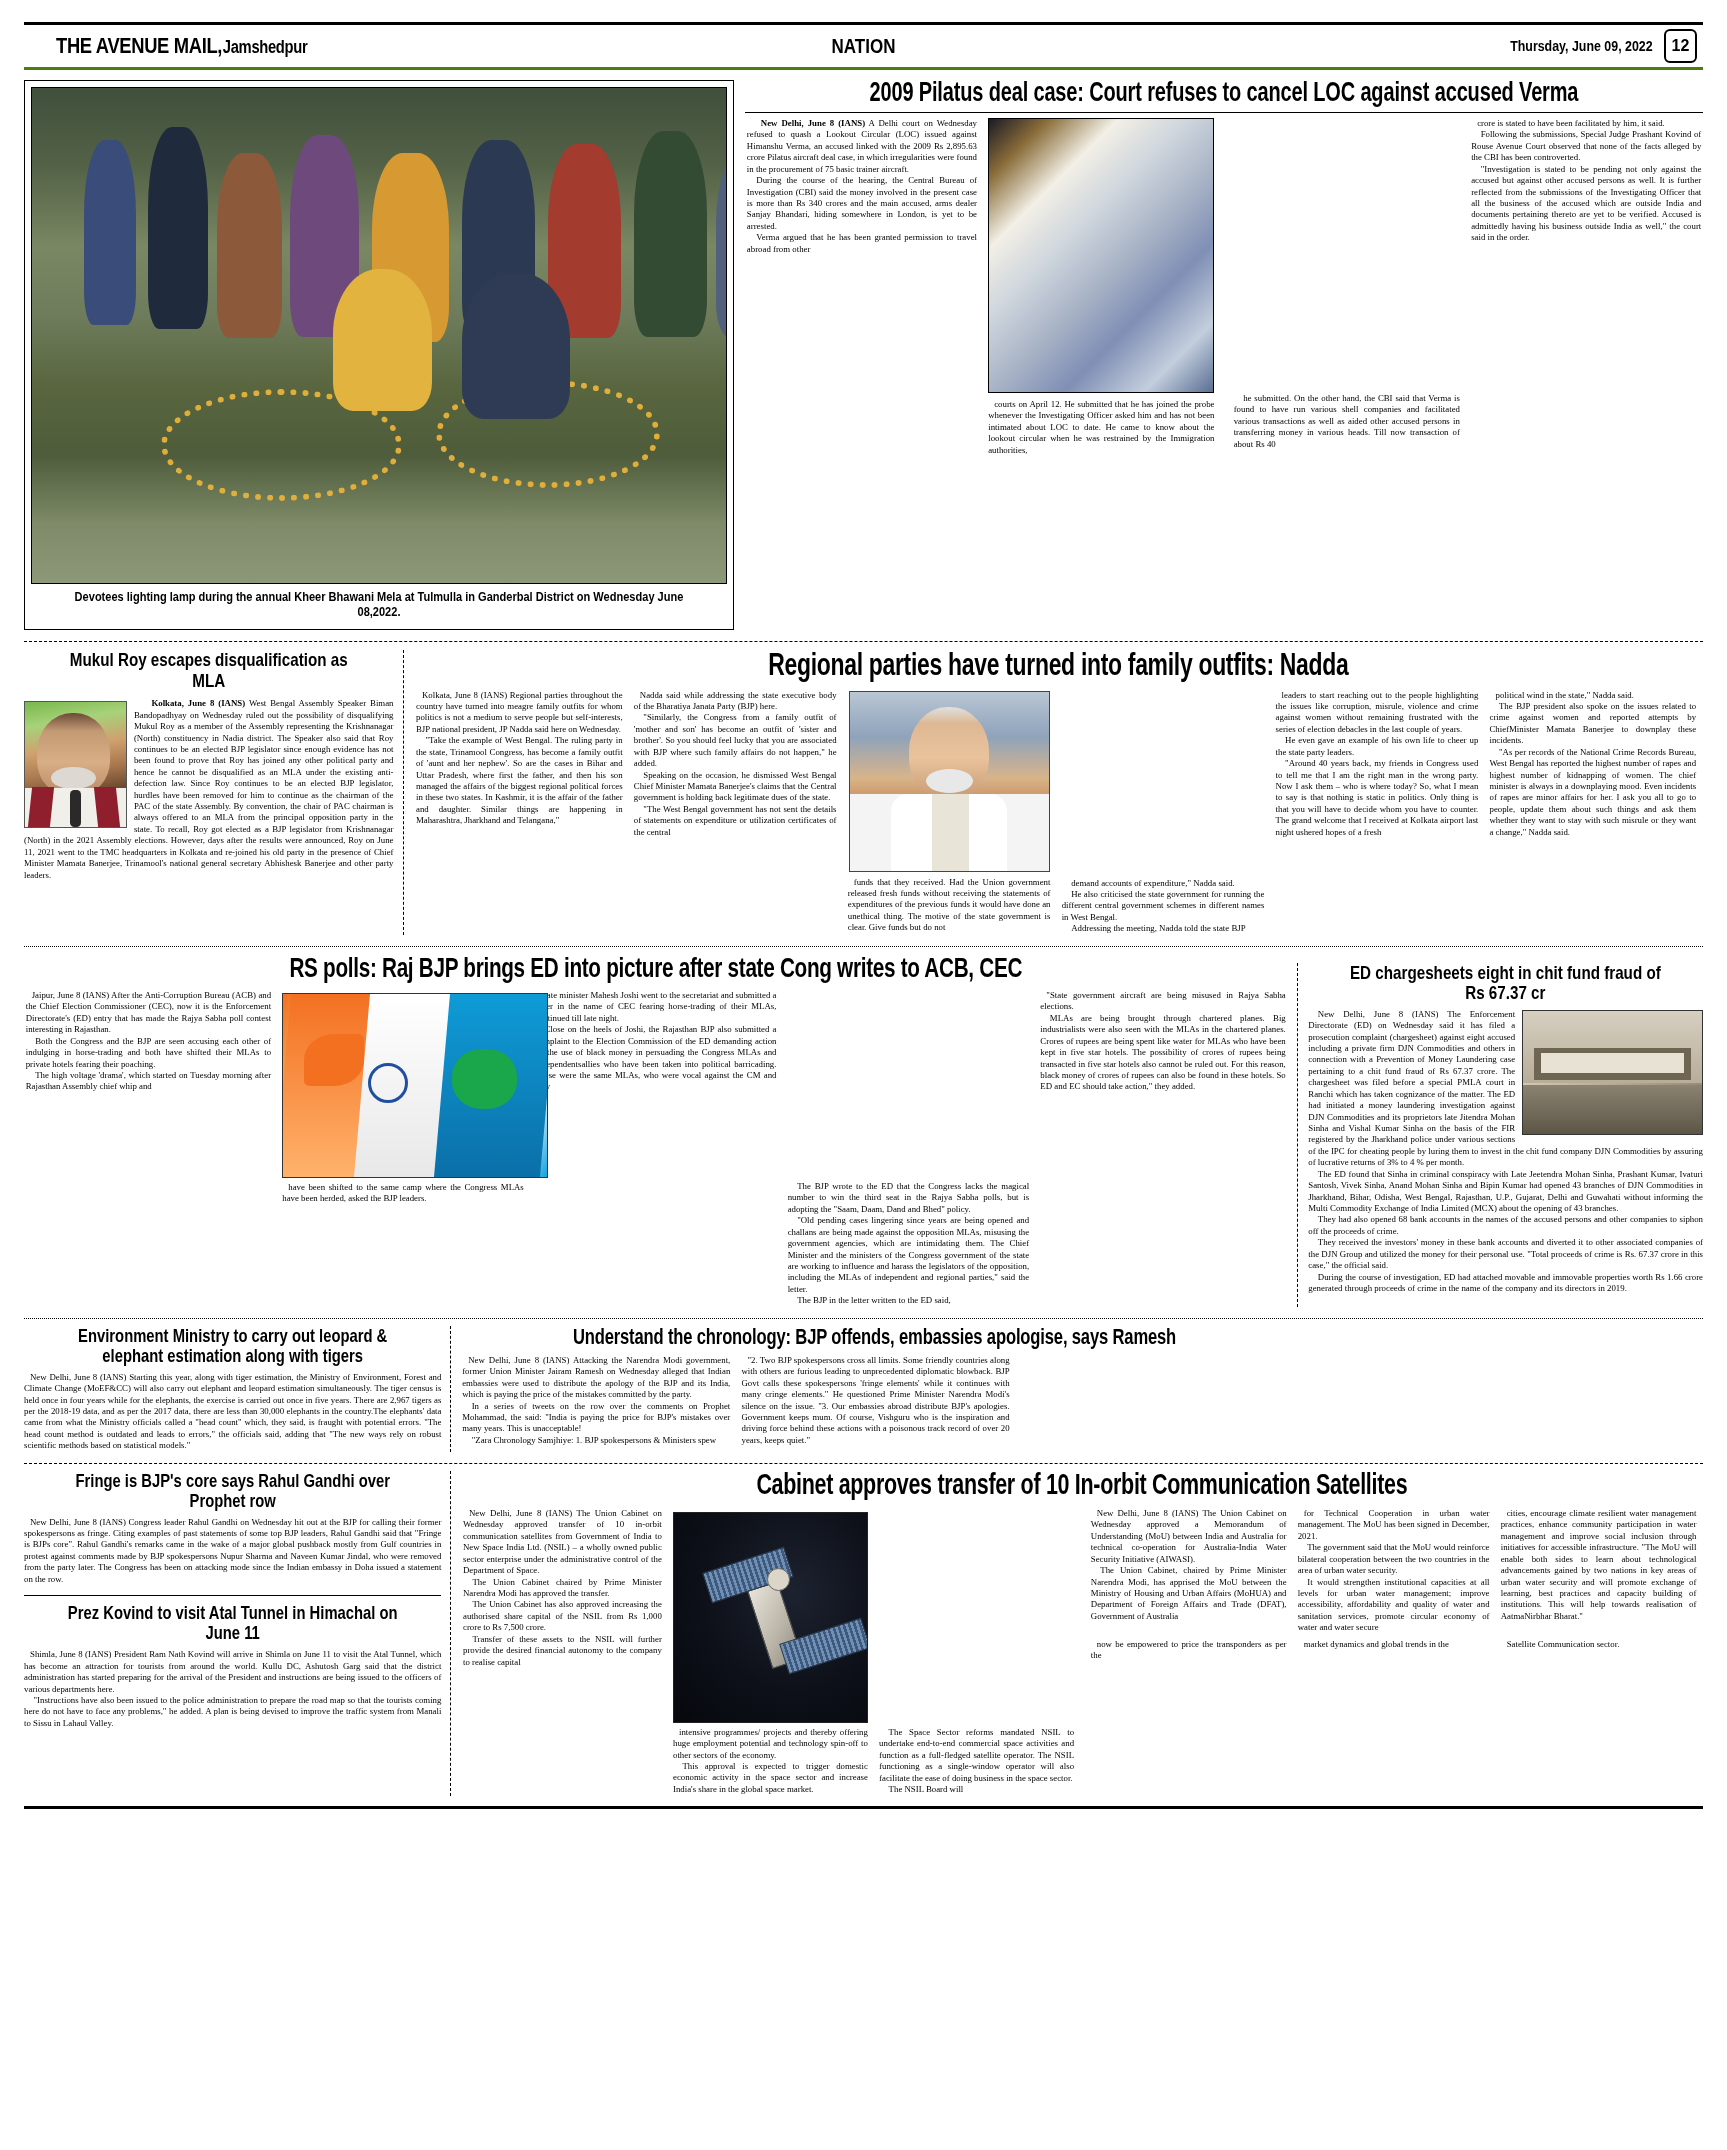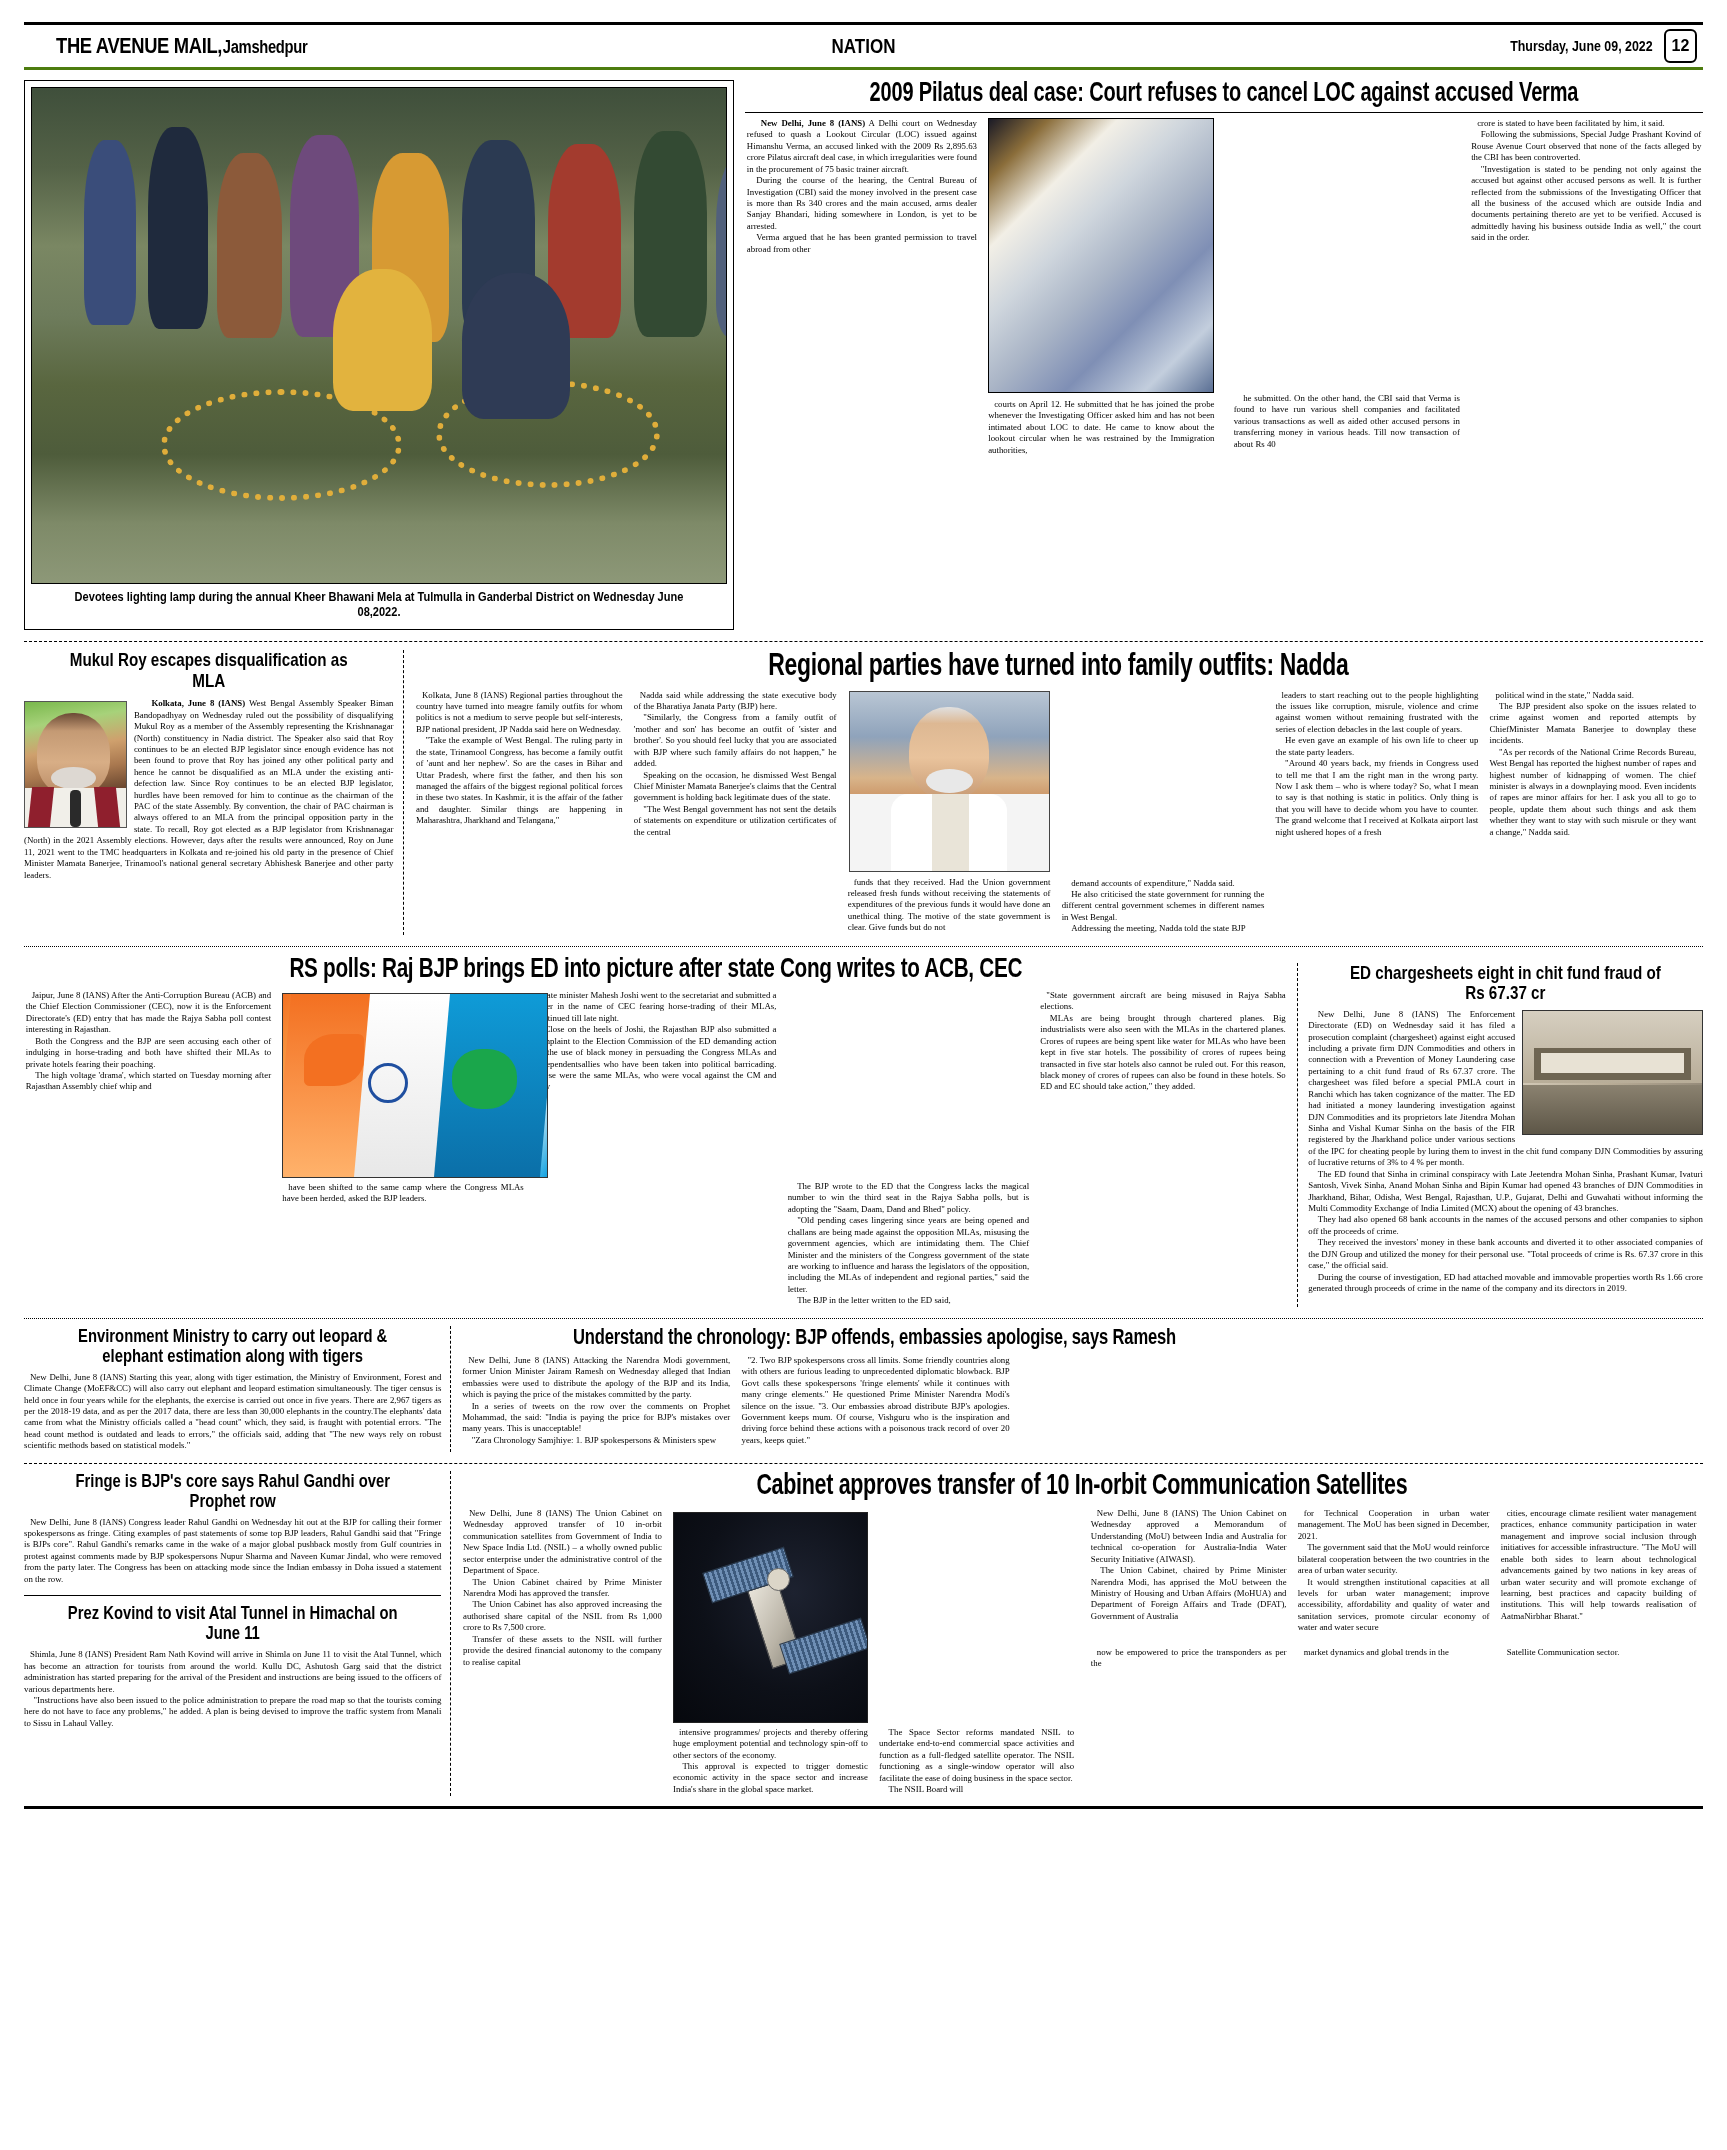--- a/index.html
+++ b/index.html
@@ -627,21 +627,21 @@
                 <p>The government said that the MoU would reinforce bilateral cooperation between the two countries in the area of urban water security.</p>
                 <p>It would strengthen institutional capacities at all levels for urban water management; improve accessibility, affordability and quality of water and sanitation services, promote circular economy of water and water secure</p>
               </div>
             </div>
             <div class="col" style="width:33.3%;">
               <div class="body-txt">
                 <p>cities, encourage climate resilient water management practices, enhance community participation in water management and improve social inclusion through initiatives for accessible infrastructure. "The MoU will enable both sides to learn about technological advancements gained by two nations in key areas of urban water security and will promote exchange of learning, best practices and capacity building of institutions. This will help towards realisation of AatmaNirbhar Bharat."</p>
               </div>
             </div>
           </div>
-          <div class="cols" style="margin-top:13px;">
+          <div class="cols" style="margin-top:5px;">
             <div class="col" style="width:33.3%;">
               <div class="body-txt">
                 <p>now be empowered to price the transponders as per the</p>
               </div>
             </div>
             <div class="col" style="width:33.3%;">
               <div class="body-txt">
                 <p>market dynamics and global trends in the</p>
               </div>
             </div>

